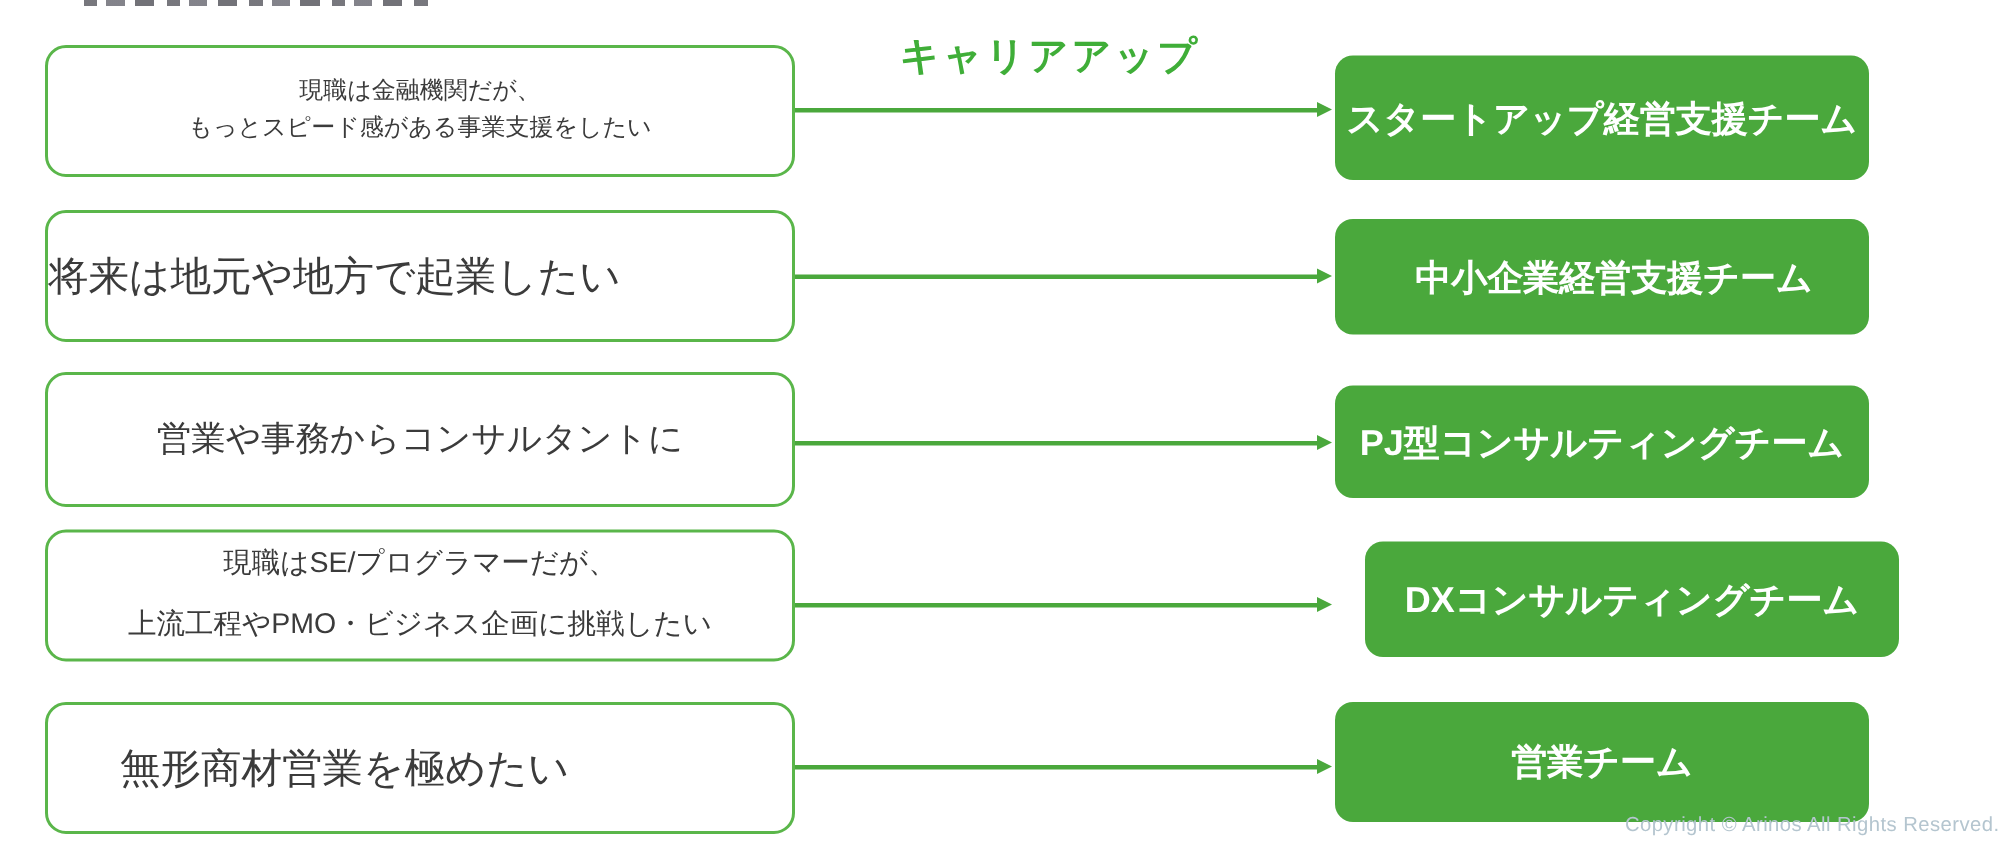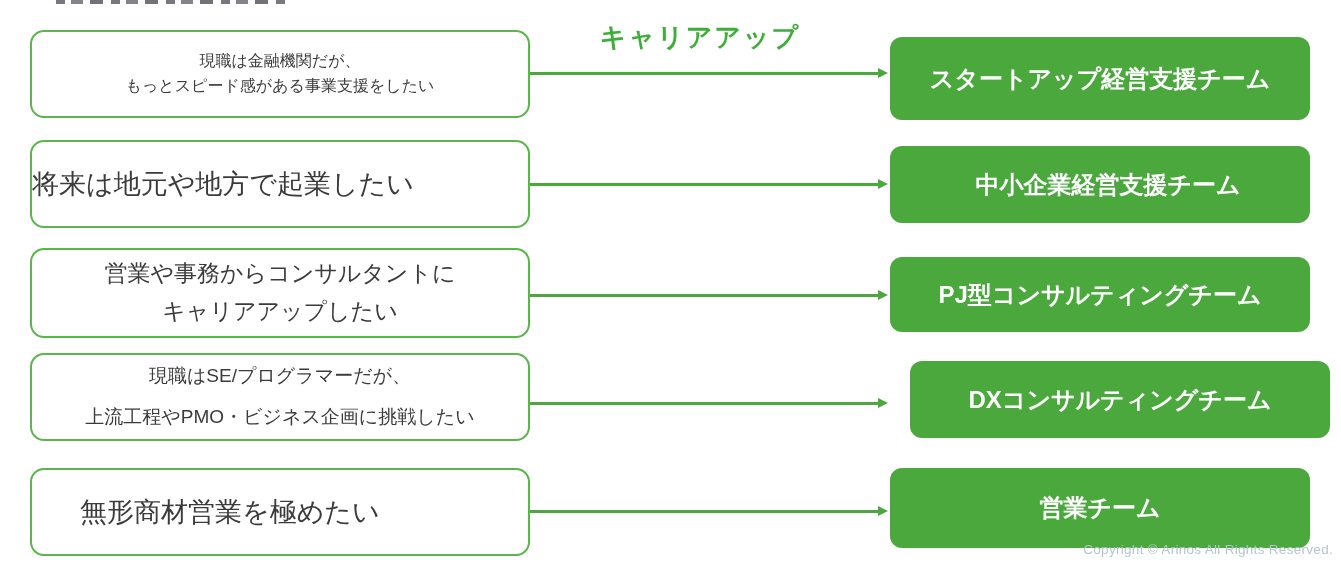--- a/index.html
+++ b/index.html
@@ -22,21 +22,21 @@
 
   .lbox {
     position:absolute; left:30px; width:500px; box-sizing:border-box;
     background:#ffffff; border:2.5px solid #5ab64a; border-radius:14px;
     color:#3b3b3b; display:flex; flex-direction:column; justify-content:center;
     align-items:center; text-align:center;
   }
   .src-line:empty { display:none; }
 
   .rbox {
-    position:absolute; left:890px; width:420px; box-sizing:border-box;
+    position:absolute; left:890px; width:356px; box-sizing:border-box;
     background:#4aa83c; border-radius:12px; color:#ffffff; font-weight:bold;
     font-size:24px; display:flex; align-items:center; justify-content:center;
     text-align:center;
   }
 
   .arrow { position:absolute; left:530px; width:349px; height:2.5px; background:#4aa83c; }
   .arrow::after {
     content:""; position:absolute; right:-9px; top:-4.25px; width:0; height:0;
     border-left:10px solid #4aa83c; border-top:5.5px solid transparent;
     border-bottom:5.5px solid transparent;
@@ -93,21 +93,20 @@
     </div>
     <div class="arrow"></div>
     <div class="rbox">
       <span>中小企業経営支援チーム</span>
     </div>
   </div>
 
   <div class="row r3">
     <div class="lbox">
       <span class="src-line">営業や事務からコンサルタントに</span>
-      <span class="src-line">キャリアアップしたい</span>
     </div>
     <div class="arrow"></div>
     <div class="rbox">
       <span>PJ型コンサルティングチーム</span>
     </div>
   </div>
 
   <div class="row r4">
     <div class="lbox">
       <span class="src-line">現職はSE/プログラマーだが、</span>

